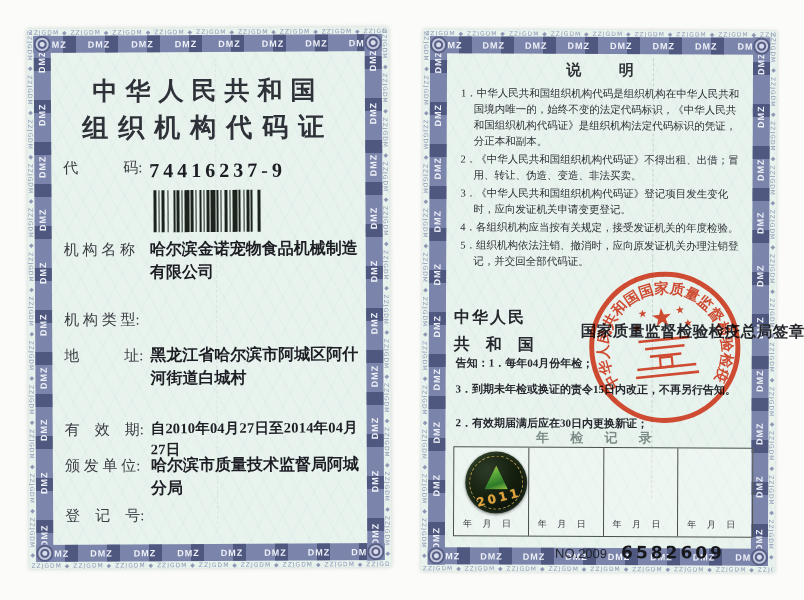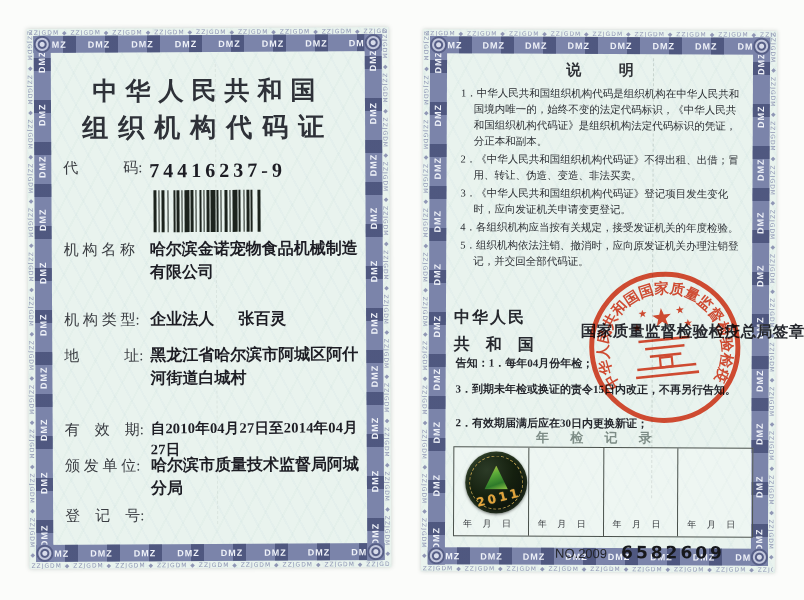--- a/index.html
+++ b/index.html
@@ -239,21 +239,20 @@
           <div class="bar" style="width: 3.1px;"></div>
         </div>
 
       <div class="frow name">
         <span class="flabel">机 构 名 称</span>
         <span class="fvalue">哈尔滨金诺宠物食品机械制造有限公司</span>
       </div>
 
       <div class="frow type">
         <span class="flabel">机 构 类 型:</span>
-        <span class="fvalue">企业法人      张百灵</span>
       </div>
 
       <div class="frow addr">
         <span class="flabel">地            址:</span>
         <span class="fvalue">黑龙江省哈尔滨市阿城区阿什河街道白城村</span>
       </div>
 
       <div class="frow valid">
         <span class="flabel">有    效    期:</span>
         <span class="fvalue">自2010年04月27日至2014年04月27日</span>

